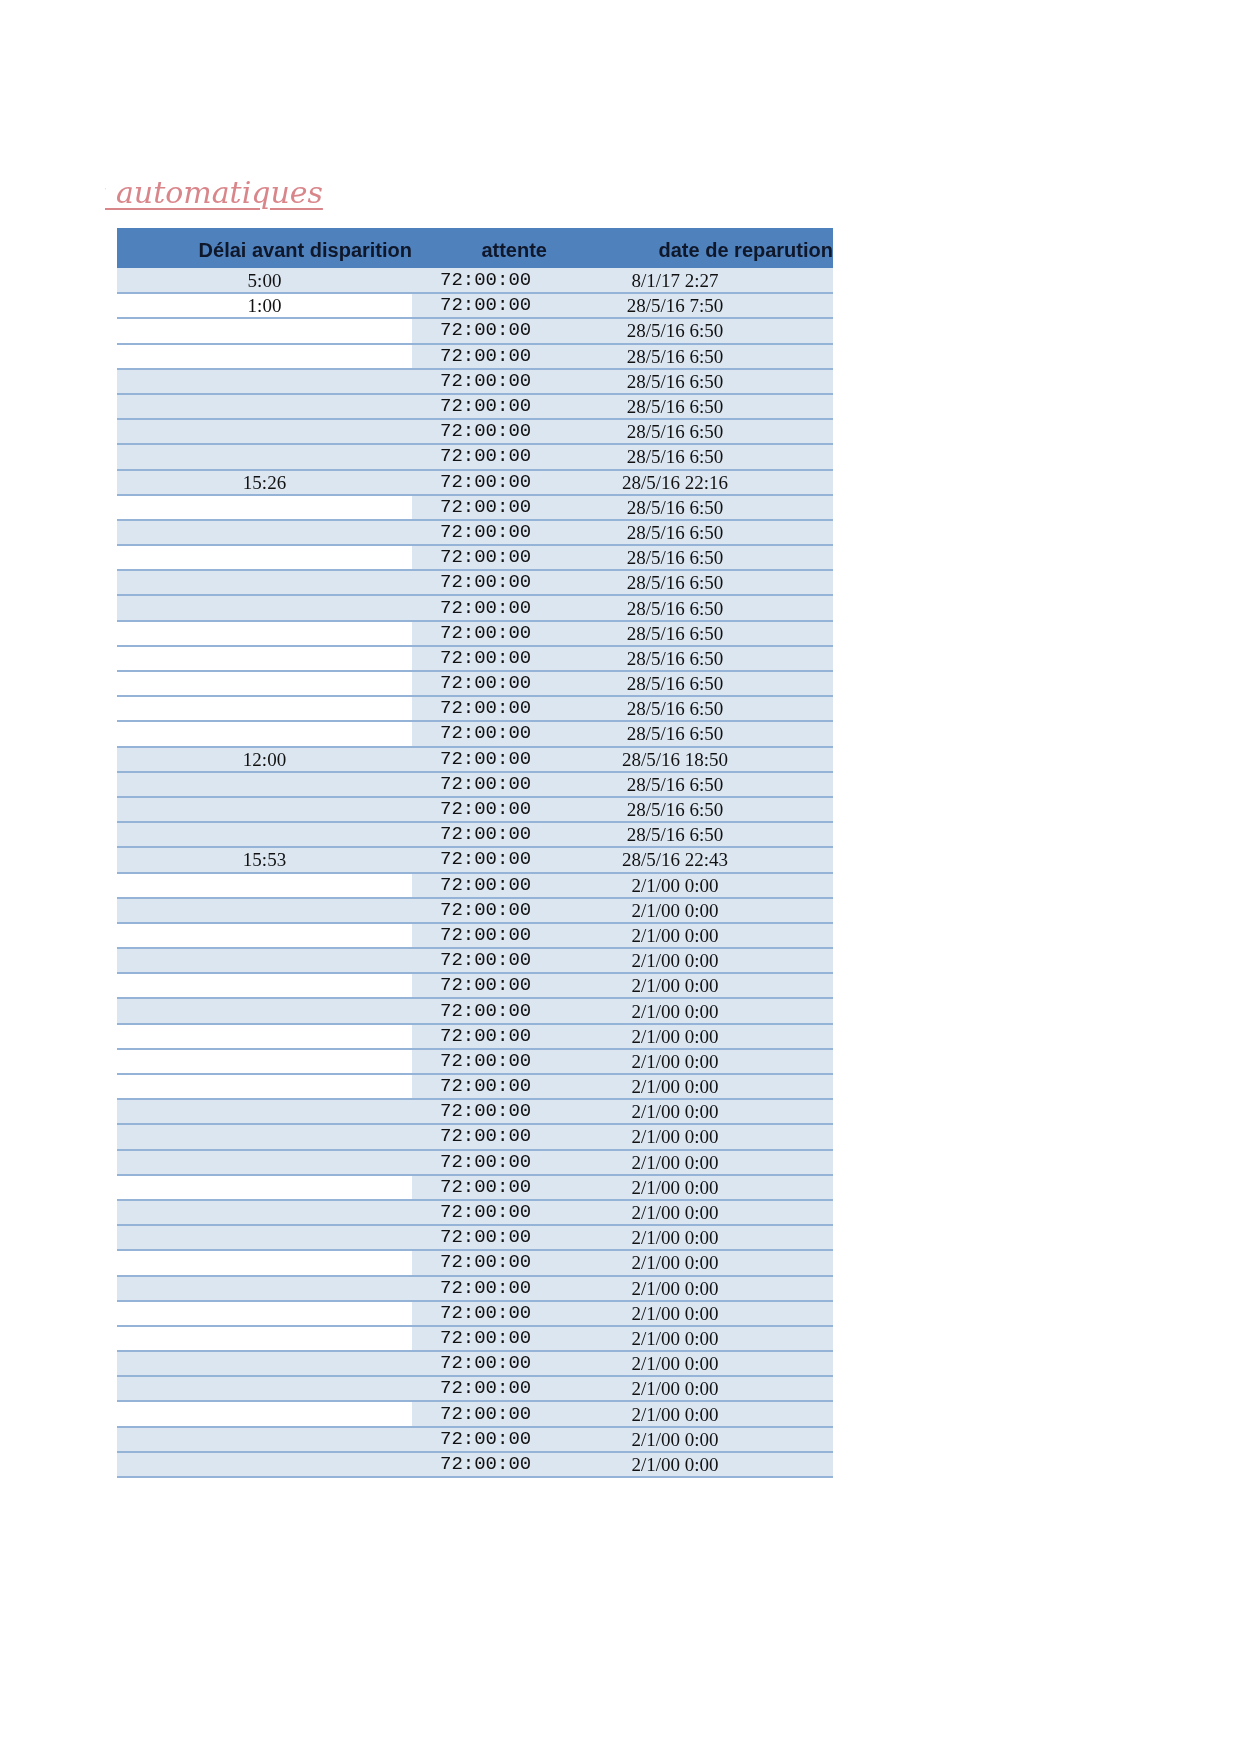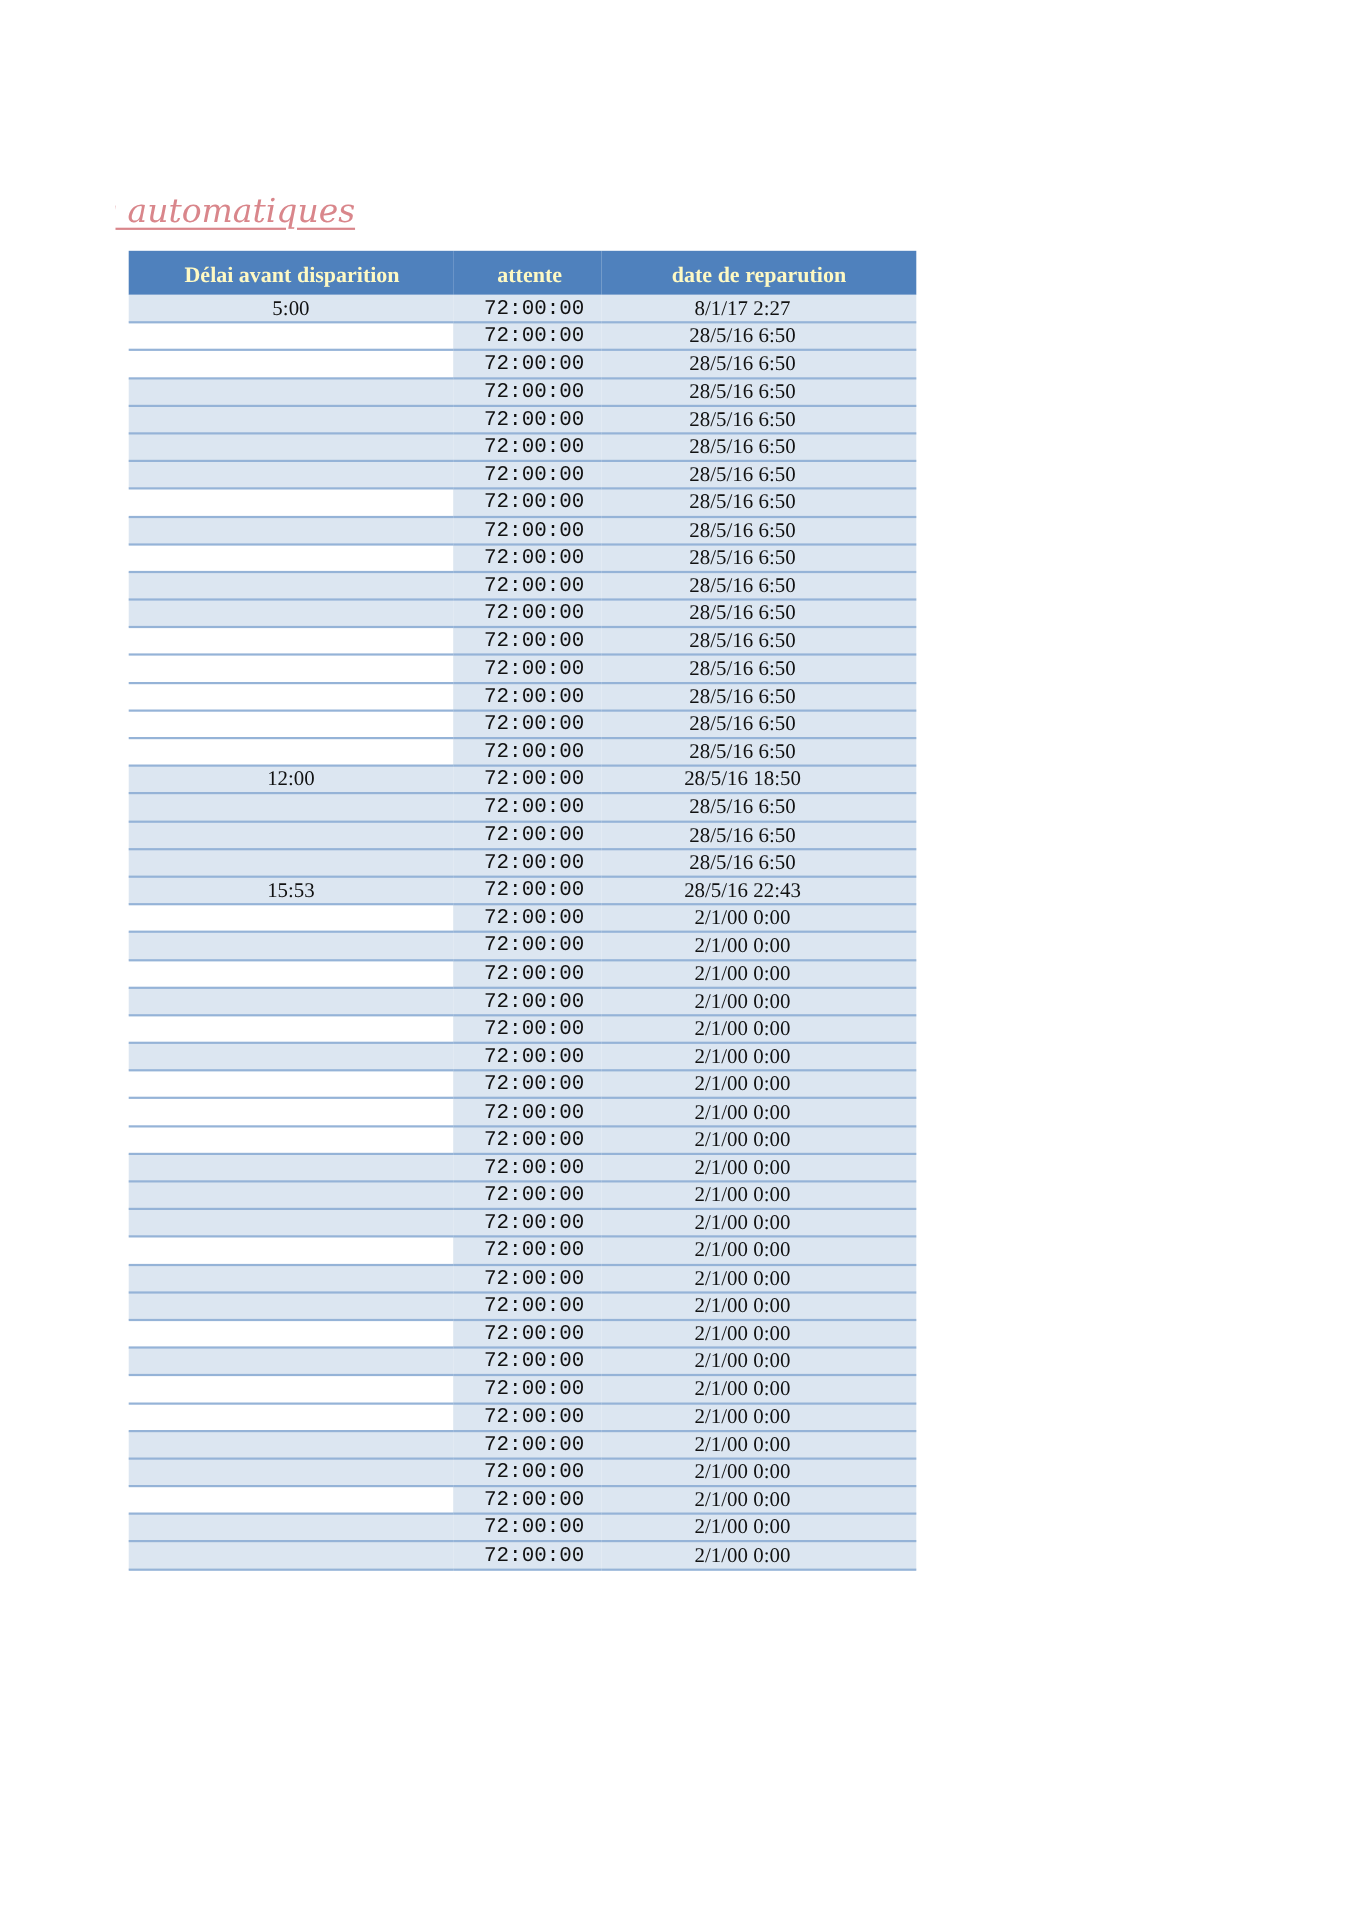--- a/index.html
+++ b/index.html
@@ -14,23 +14,23 @@
     margin-left: -14px;
   }
   table.grid {
     position: absolute; left: 117px; top: 228px;
     border-collapse: collapse; table-layout: fixed; width: 716px;
   }
   .grid col.c1 { width: 295px; }
   .grid col.c2 { width: 135px; }
   .grid col.c3 { width: 286px; }
   .grid thead th {
-    background: #4f81bd; color: #fef9c3;
-    font-family: Liberation Serif, serif; font-weight: bold;
-    font-size: 20px; text-align: center; height: 36px; padding: 4px 0 0 2px;
+    background: #4f81bd; color: #0f172a;
+    font-family: Liberation Sans, sans-serif; font-weight: bold;
+    font-size: 20px; text-align: right; height: 36px; padding: 4px 0 0 2px;
     white-space: nowrap;
   }
   .grid thead th.h2 { padding-left: 4px; }
   .grid thead th.h3 { padding-left: 0; margin-top: 12px; }
   .grid tbody td {
     height: 25.2px; padding: 0; box-sizing: border-box;
     font-family: "Liberation Serif", serif; font-size: 19px;
     color: #111111; text-align: center; white-space: nowrap;
     border-bottom: 2px solid #95b3d7; background: #dce6f1;
     line-height: 23px;
@@ -57,48 +57,58 @@
       <th class="h3">date de reparution</th>
     </tr>
   </thead>
   <tbody id="table-body">
       <tr>
         <td class="c1">5:00</td>
         <td class="c2">72:00:00</td>
         <td class="c3">8/1/17 2:27</td>
       </tr>
       <tr>
-        <td class="c1 white"></td>
-        <td class="c2">72:00:00</td>
-        <td class="c3">28/5/16 6:50</td>
-      </tr>
-      <tr>
-        <td class="c1 white"></td>
-        <td class="c2">72:00:00</td>
-        <td class="c3">28/5/16 6:50</td>
-      </tr>
-      <tr>
-        <td class="c1"></td>
-        <td class="c2">72:00:00</td>
-        <td class="c3">28/5/16 6:50</td>
-      </tr>
-      <tr>
-        <td class="c1"></td>
-        <td class="c2">72:00:00</td>
-        <td class="c3">28/5/16 6:50</td>
-      </tr>
-      <tr>
-        <td class="c1"></td>
-        <td class="c2">72:00:00</td>
-        <td class="c3">28/5/16 6:50</td>
-      </tr>
-      <tr>
-        <td class="c1"></td>
-        <td class="c2">72:00:00</td>
-        <td class="c3">28/5/16 6:50</td>
+        <td class="c1 white">1:00</td>
+        <td class="c2">72:00:00</td>
+        <td class="c3">28/5/16 7:50</td>
+      </tr>
+      <tr>
+        <td class="c1 white"></td>
+        <td class="c2">72:00:00</td>
+        <td class="c3">28/5/16 6:50</td>
+      </tr>
+      <tr>
+        <td class="c1 white"></td>
+        <td class="c2">72:00:00</td>
+        <td class="c3">28/5/16 6:50</td>
+      </tr>
+      <tr>
+        <td class="c1"></td>
+        <td class="c2">72:00:00</td>
+        <td class="c3">28/5/16 6:50</td>
+      </tr>
+      <tr>
+        <td class="c1"></td>
+        <td class="c2">72:00:00</td>
+        <td class="c3">28/5/16 6:50</td>
+      </tr>
+      <tr>
+        <td class="c1"></td>
+        <td class="c2">72:00:00</td>
+        <td class="c3">28/5/16 6:50</td>
+      </tr>
+      <tr>
+        <td class="c1"></td>
+        <td class="c2">72:00:00</td>
+        <td class="c3">28/5/16 6:50</td>
+      </tr>
+      <tr>
+        <td class="c1">15:26</td>
+        <td class="c2">72:00:00</td>
+        <td class="c3">28/5/16 22:16</td>
       </tr>
       <tr>
         <td class="c1 white"></td>
         <td class="c2">72:00:00</td>
         <td class="c3">28/5/16 6:50</td>
       </tr>
       <tr>
         <td class="c1"></td>
         <td class="c2">72:00:00</td>
         <td class="c3">28/5/16 6:50</td>

